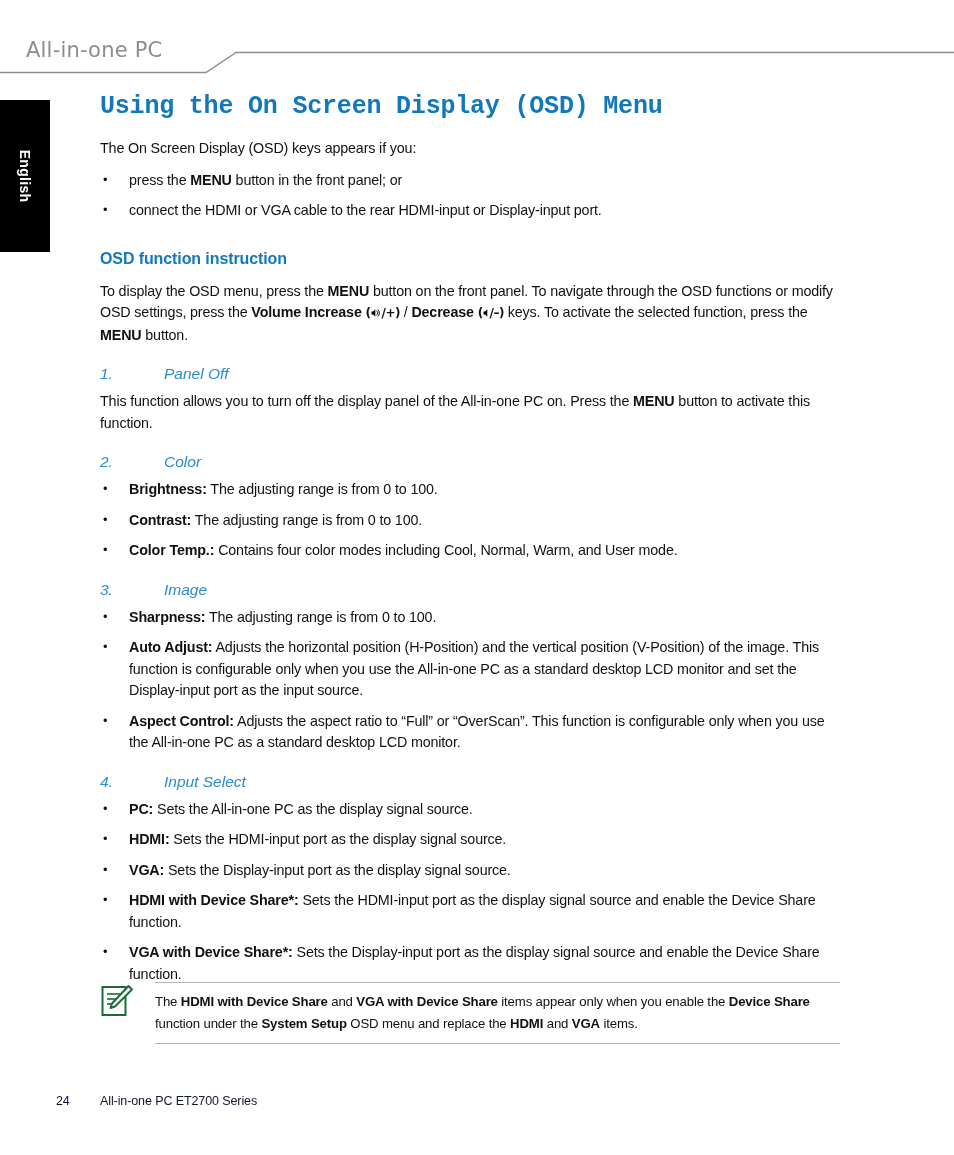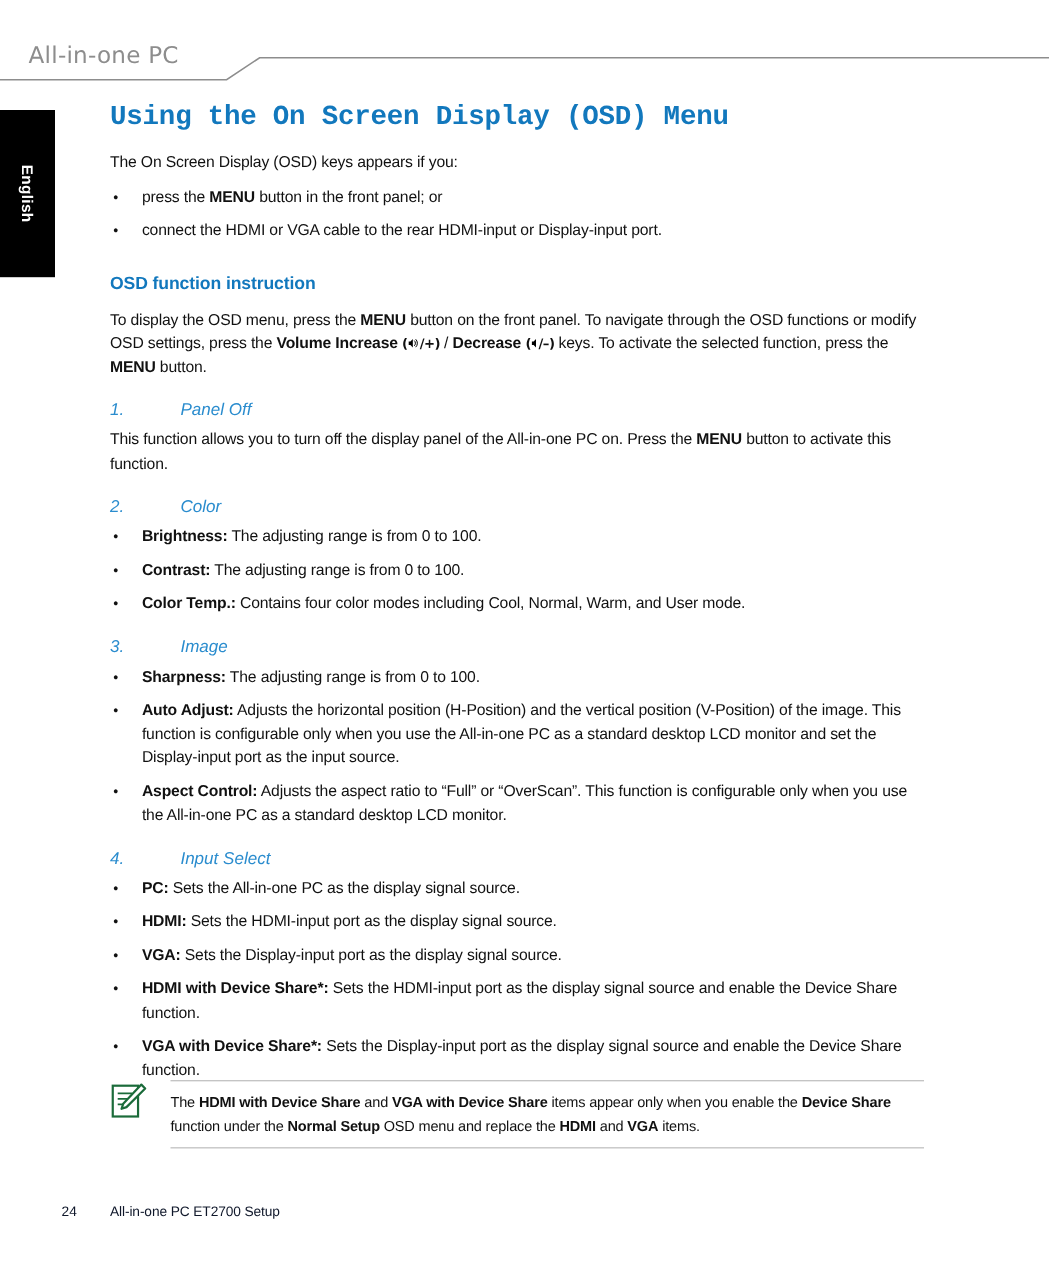--- a/index.html
+++ b/index.html
@@ -276,21 +276,21 @@
 <div id="note-box">
   <div id="note-inner">
     <svg id="note-icon" viewBox="0 0 34 34">
       <rect x="2.5" y="3" width="23" height="28" fill="none" stroke="#1b6b3a" stroke-width="2"></rect>
       <line x1="7" y1="10" x2="20" y2="10" stroke="#1b6b3a" stroke-width="1.6"></line>
       <line x1="7" y1="15" x2="20" y2="15" stroke="#1b6b3a" stroke-width="1.6"></line>
       <line x1="7" y1="20" x2="15" y2="20" stroke="#1b6b3a" stroke-width="1.6"></line>
       <path d="M28.5 2 L32 5.5 L15 22.5 L10.5 24 L12 19.5 Z" fill="#ffffff" stroke="#1b6b3a" stroke-width="2" stroke-linejoin="round"></path>
     </svg>
     <div id="note-body">
-      <p id="note-text"><span>The </span><b>HDMI with Device Share</b><span> and </span><b>VGA with Device Share</b><span> items appear only when you enable the </span><b>Device Share</b><span> function under the </span><b>Normal Setup</b><span> OSD menu and replace the </span><b>HDMI</b><span> and </span><b>VGA</b><span> items.</span></p>
+      <p id="note-text"><span>The </span><b>HDMI with Device Share</b><span> and </span><b>VGA with Device Share</b><span> items appear only when you enable the </span><b>Device Share</b><span> function under the </span><b>System Setup</b><span> OSD menu and replace the </span><b>HDMI</b><span> and </span><b>VGA</b><span> items.</span></p>
     </div>
   </div>
 </div>
 
 <div id="page-footer">
   <span id="footer-page-number">24</span>
-  <span id="footer-doc-name">All-in-one PC ET2700 Setup</span>
+  <span id="footer-doc-name">All-in-one PC ET2700 Series</span>
 </div>
 
 </body></html>

